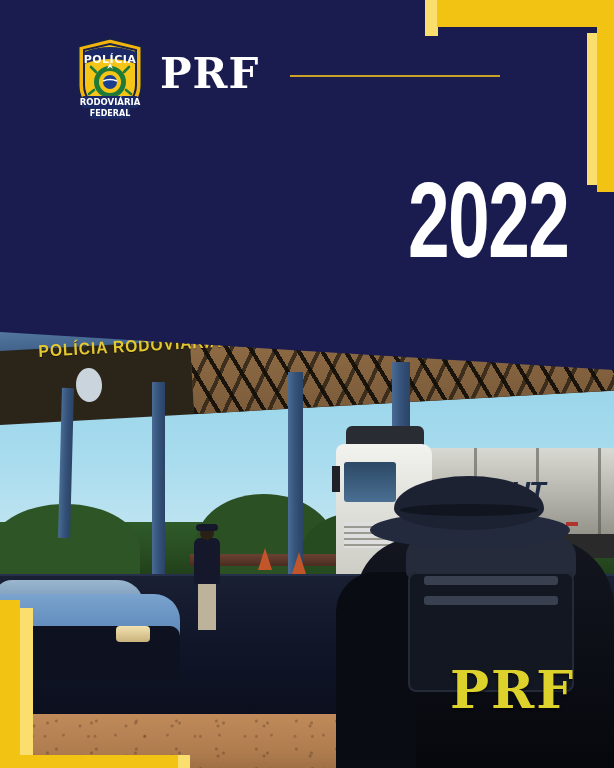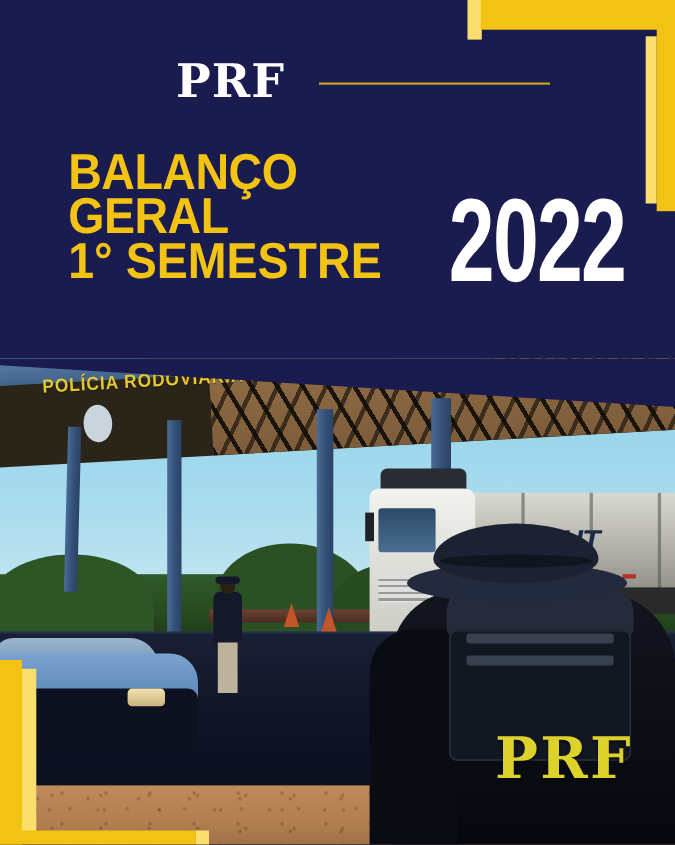--- a/index.html
+++ b/index.html
@@ -346,31 +346,44 @@
 
 <div id="cover">
 
   <div class="tr-light-v"></div>
   <div class="tr-light-inner"></div>
   <div class="tr-bar-h"></div>
   <div class="tr-bar-v"></div>
 
   <div class="header">
 
+    <div class="badge-wrap">
+      <svg viewBox="0 0 72 86" xmlns="http://www.w3.org/2000/svg">
+        <path d="M36 2 L68 10 L68 50 Q68 72 36 84 Q4 72 4 50 L4 10 Z" fill="#f2b50d" stroke="#17204a" stroke-width="3"></path>
+        <path d="M36 8 L62 14 L62 49 Q62 68 36 78 Q10 68 10 49 L10 14 Z" fill="#f5c518" stroke="#17204a" stroke-width="2"></path>
+        <path d="M10 16 Q36 6 62 16 L62 28 Q36 18 10 28 Z" fill="#1b2a66"></path>
+        <text x="36" y="27" font-family="DejaVu Sans, sans-serif" font-size="11" font-weight="bold" fill="#ffffff" text-anchor="middle" letter-spacing="0.5">POLÍCIA</text>
+        <circle cx="36" cy="46" r="16" fill="#1f7a3a"></circle>
+        <circle cx="36" cy="46" r="11" fill="#f5c518"></circle>
+        <circle cx="36" cy="46" r="7" fill="#1b3f8f"></circle>
+        <path d="M29 45 q7 -3 14 0" stroke="#ffffff" stroke-width="1.6" fill="none"></path>
+        <path d="M22 36 l-5 -5 M50 36 l5 -5 M20 54 l-5 4 M52 54 l5 4" stroke="#1f7a3a" stroke-width="2.6" stroke-linecap="round"></path>
+        <path d="M36 27 l3 6 -3 -2 -3 2 z" fill="#ffffff"></path>
+        <rect x="8" y="60" width="56" height="12" rx="2" fill="#1b2a66"></rect>
+        <text x="36" y="69" font-family="DejaVu Sans, sans-serif" font-size="8.5" font-weight="bold" fill="#ffffff" text-anchor="middle">RODOVIÁRIA</text>
+        <rect x="16" y="72" width="40" height="11" rx="2" fill="#1b2a66"></rect>
+        <text x="36" y="80" font-family="DejaVu Sans, sans-serif" font-size="8" font-weight="bold" fill="#ffffff" text-anchor="middle">FEDERAL</text>
+      </svg>
+    </div>
 
     <div class="wordmark">PRF</div>
 
     <div class="header-rule"></div>
   </div>
 
-  <div class="title-block">
-    <div class="t-line l1">BALANÇO</div>
-    <div class="t-line l2">GERAL</div>
-    <div class="t-line l3">1° SEMESTRE</div>
-  </div>
   <div class="year">2022</div>
 
   <div class="photo">
 
     <div class="sky"></div>
     <div class="city"></div>
     <div class="city2"></div>
     <div class="treeline"></div>
     <div class="tree-a"></div>
     <div class="tree-b"></div>

